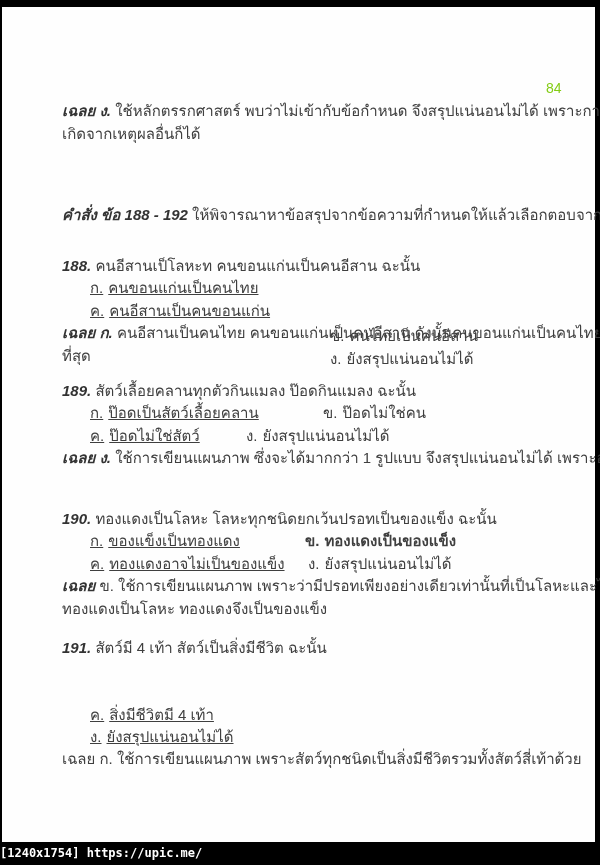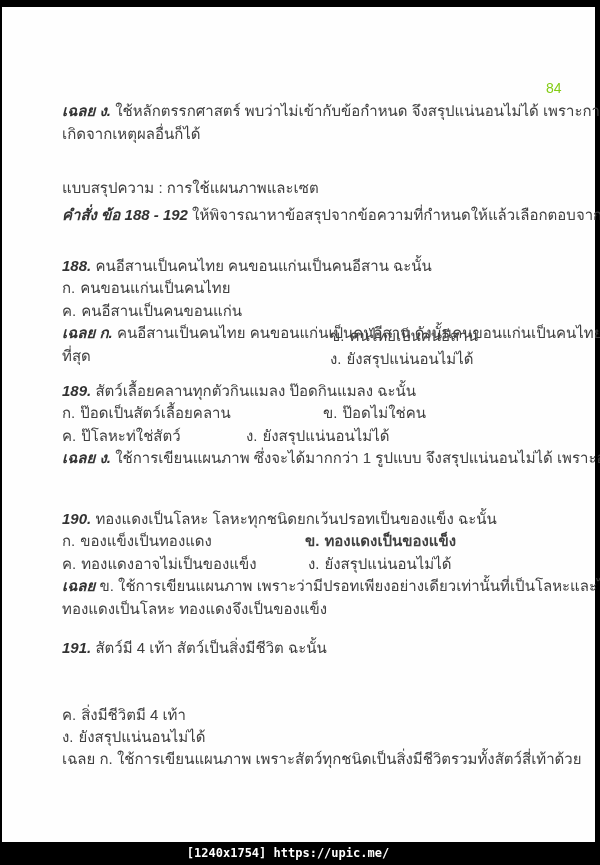--- a/index.html
+++ b/index.html
@@ -13,52 +13,51 @@
     background:#fefefe;
   }
   .tl{
     position:absolute;left:62px;color:#3f3f3f;font-size:15px;line-height:23px;
     white-space:nowrap;
   }
   .tl b{font-weight:bold;color:#333;font-style:italic;}
   .pgnum{
     position:absolute;left:546px;top:79px;color:#84cc16;font-size:14px;line-height:18px;
   }
-  .opt1{}
+  .opt1{margin-left:28px;text-decoration:underline;}
   .opt2{position:absolute;top:0;}
   .optlabel{margin-right:5px;}
   .l261{left:261px;} .l268{left:268px;margin-top:48px;} .l184{left:184px;} .l243{left:243px;font-weight:bold;} .l246{left:246px;}
   .footer{
     position:absolute;left:0;top:842px;width:600px;height:23px;background:#000;
     color:#fff;font-family:"DejaVu Sans Mono",monospace;font-size:12px;font-weight:bold;
-    line-height:23px;text-align:center;padding-right:24px;box-sizing:border-box;
+    line-height:23px;text-align:left;padding-right:24px;box-sizing:border-box;
     letter-spacing:0px;
   }
 </style>
 </head>
 <body>
 
 <div class="canvas">
   <div class="page"></div>
 
   <div class="pgnum">84</div>
 
   <div class="tl" style="top:99px">
     <b>เฉลย ง.</b><span> ใช้หลักตรรกศาสตร์ พบว่าไม่เข้ากับข้อกำหนด จึงสรุปแน่นอนไม่ได้ เพราะการที่วรนุชไม่ได้ไปดูหนัง อาจจะ</span>
   </div>
   <div class="tl" style="top:122px">เกิดจากเหตุผลอื่นก็ได้</div>
 
-  <div class="tl" style="top:176px">แบบสรุปความ : การใช้แผนภาพและเซต</div>
 
   <div class="tl" style="top:203px">
     <b>คำสั่ง ข้อ 188 - 192</b><span> ให้พิจารณาหาข้อสรุปจากข้อความที่กำหนดให้แล้วเลือกตอบจากตัวเลือก ก-ง</span>
   </div>
 
   <div class="tl" style="top:254px">
-    <b>188.</b> <span>คนอีสานเป็นคนไทย คนขอนแก่นเป็นคนอีสาน ฉะนั้น</span>
+    <b>188.</b> <span>คนอีสานเป็โลหะท คนขอนแก่นเป็นคนอีสาน ฉะนั้น</span>
   </div>
   <div class="tl" style="top:276px">
     <span class="opt1"><span class="optlabel">ก.</span><span>คนขอนแก่นเป็นคนไทย</span></span>
     <span class="opt2 l268"><span class="optlabel">ข.</span><span>คนไทยเป็นคนอีสาน</span></span>
   </div>
   <div class="tl" style="top:299px">
     <span class="opt1"><span class="optlabel">ค.</span><span>คนอีสานเป็นคนขอนแก่น</span></span>
     <span class="opt2 l268"><span class="optlabel">ง.</span><span>ยังสรุปแน่นอนไม่ได้</span></span>
   </div>
   <div class="tl" style="top:321px">
@@ -67,21 +66,21 @@
   <div class="tl" style="top:344px">ที่สุด</div>
 
   <div class="tl" style="top:379px">
     <b>189.</b> <span>สัตว์เลื้อยคลานทุกตัวกินแมลง ป๊อดกินแมลง ฉะนั้น</span>
   </div>
   <div class="tl" style="top:401px">
     <span class="opt1"><span class="optlabel">ก.</span><span>ป๊อดเป็นสัตว์เลื้อยคลาน</span></span>
     <span class="opt2 l261"><span class="optlabel">ข.</span><span>ป๊อดไม่ใช่คน</span></span>
   </div>
   <div class="tl" style="top:424px">
-    <span class="opt1"><span class="optlabel">ค.</span><span>ป๊โลหะท่ใช่สัตว์</span></span>
+    <span class="opt1"><span class="optlabel">ค.</span><span>ป๊อดไม่ใช่สัตว์</span></span>
     <span class="opt2 l184"><span class="optlabel">ง.</span><span>ยังสรุปแน่นอนไม่ได้</span></span>
   </div>
   <div class="tl" style="top:446px">
     <b>เฉลย ง.</b><span> ใช้การเขียนแผนภาพ ซึ่งจะได้มากกว่า 1 รูปแบบ จึงสรุปแน่นอนไม่ได้ เพราะอาจจะมีสัตว์ชนิดอื่นที่กินแมลง</span>
   </div>
 
   <div class="tl" style="top:507px">
     <b>190.</b> <span>ทองแดงเป็นโลหะ โลหะทุกชนิดยกเว้นปรอทเป็นของแข็ง ฉะนั้น</span>
   </div>
   <div class="tl" style="top:529px">

